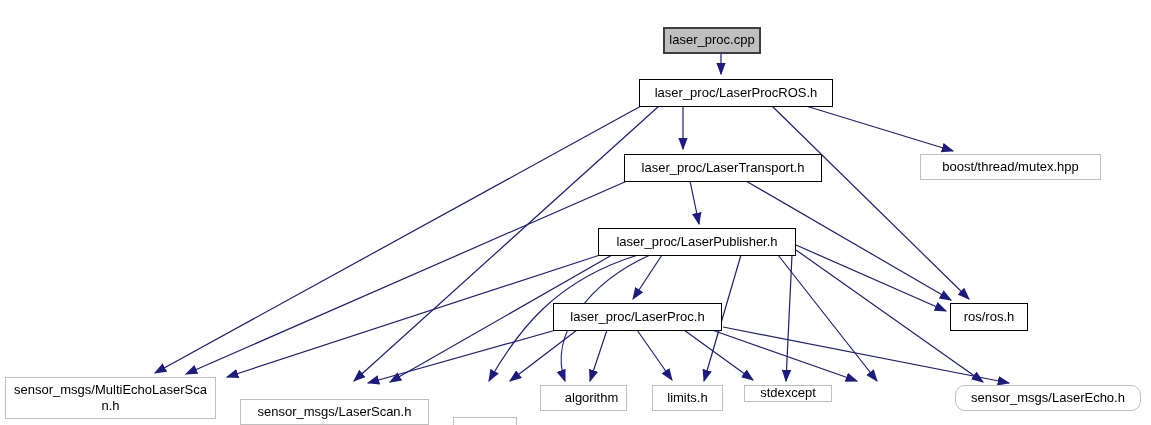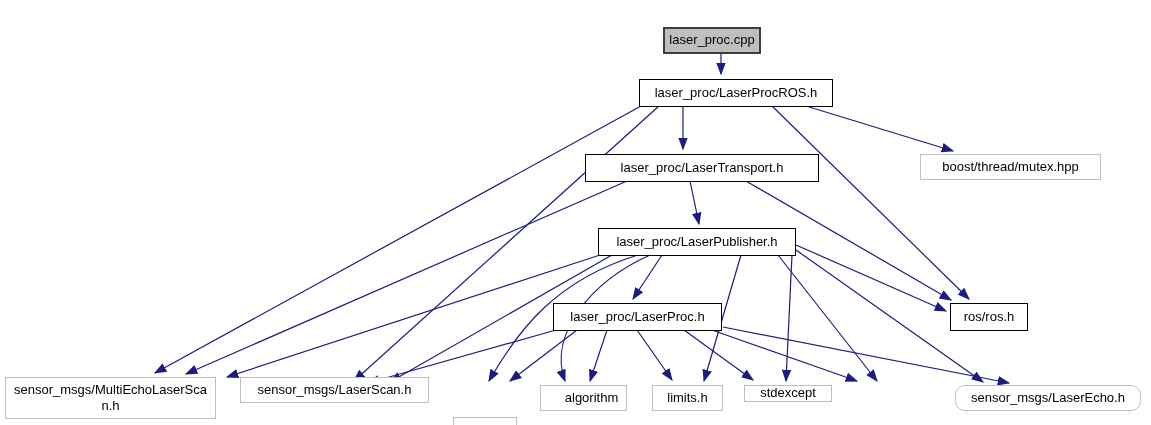--- a/index.html
+++ b/index.html
@@ -92,26 +92,26 @@
     <path class="edge" d="M577,330 L510,381" marker-end="url(#arr)"></path>
     <path class="edge" d="M607,330 L590,381" marker-end="url(#arr)"></path>
     <path class="edge" d="M637,330 L672,380" marker-end="url(#arr)"></path>
     <path class="edge" d="M684,330 L753,380" marker-end="url(#arr)"></path>
     <path class="edge" d="M712,330 L857,381" marker-end="url(#arr)"></path>
     <path class="edge" d="M723,327 L1009,383" marker-end="url(#arr)"></path>
   </svg>
 
   <div class="node root" style="left:663px; top:5px;   width:98px; height:27px;margin-top:22px;">laser_proc.cpp</div>
   <div class="node internal" style="left:625px; top:79px;  width:194px; height:28px;margin-left:14px;">laser_proc/LaserProcROS.h</div>
-  <div class="node internal" style="left:585px; top:154px; width:234px; height:28px;">laser_proc/LaserTransport.h</div>
+  <div class="node internal" style="left:624px; top:154px; width:198px; height:28px;">laser_proc/LaserTransport.h</div>
   <div class="node external" style="left:920px; top:154px; width:181px; height:26px;">boost/thread/mutex.hpp</div>
   <div class="node internal" style="left:598px; top:228px; width:198px; height:28px;">laser_proc/LaserPublisher.h</div>
   <div class="node internal" style="left:553px; top:303px; width:169px; height:28px;">laser_proc/LaserProc.h</div>
   <div class="node internal" style="left:950px; top:303px; width:78px;  height:28px;text-align:right;">ros/ros.h</div>
   <div class="node external wrap" style="left:5px; top:377px; width:211px; height:42px;">sensor_msgs/MultiEchoLaserScan.h</div>
-  <div class="node external" style="left:240px; top:377px; width:189px; height:26px;">sensor_msgs/LaserScan.h</div>
+  <div class="node external" style="left:240px; top:399px; width:189px; height:26px;">sensor_msgs/LaserScan.h</div>
   <div class="node external" style="left:453px; top:385px; width:64px;  height:26px;margin-top:32px;">vector</div>
   <div class="node external" style="left:540px; top:385px; width:87px;  height:26px;padding-left:16px;">algorithm</div>
   <div class="node external" style="left:652px; top:385px; width:71px;  height:26px;">limits.h</div>
   <div class="node external" style="left:744px; top:385px; width:88px;  height:17px;">stdexcept</div>
   <div class="node external" style="left:955px; top:385px; width:186px; height:26px;border-radius:10px;">sensor_msgs/LaserEcho.h</div>
 
 </div>
 
 </body></html>

